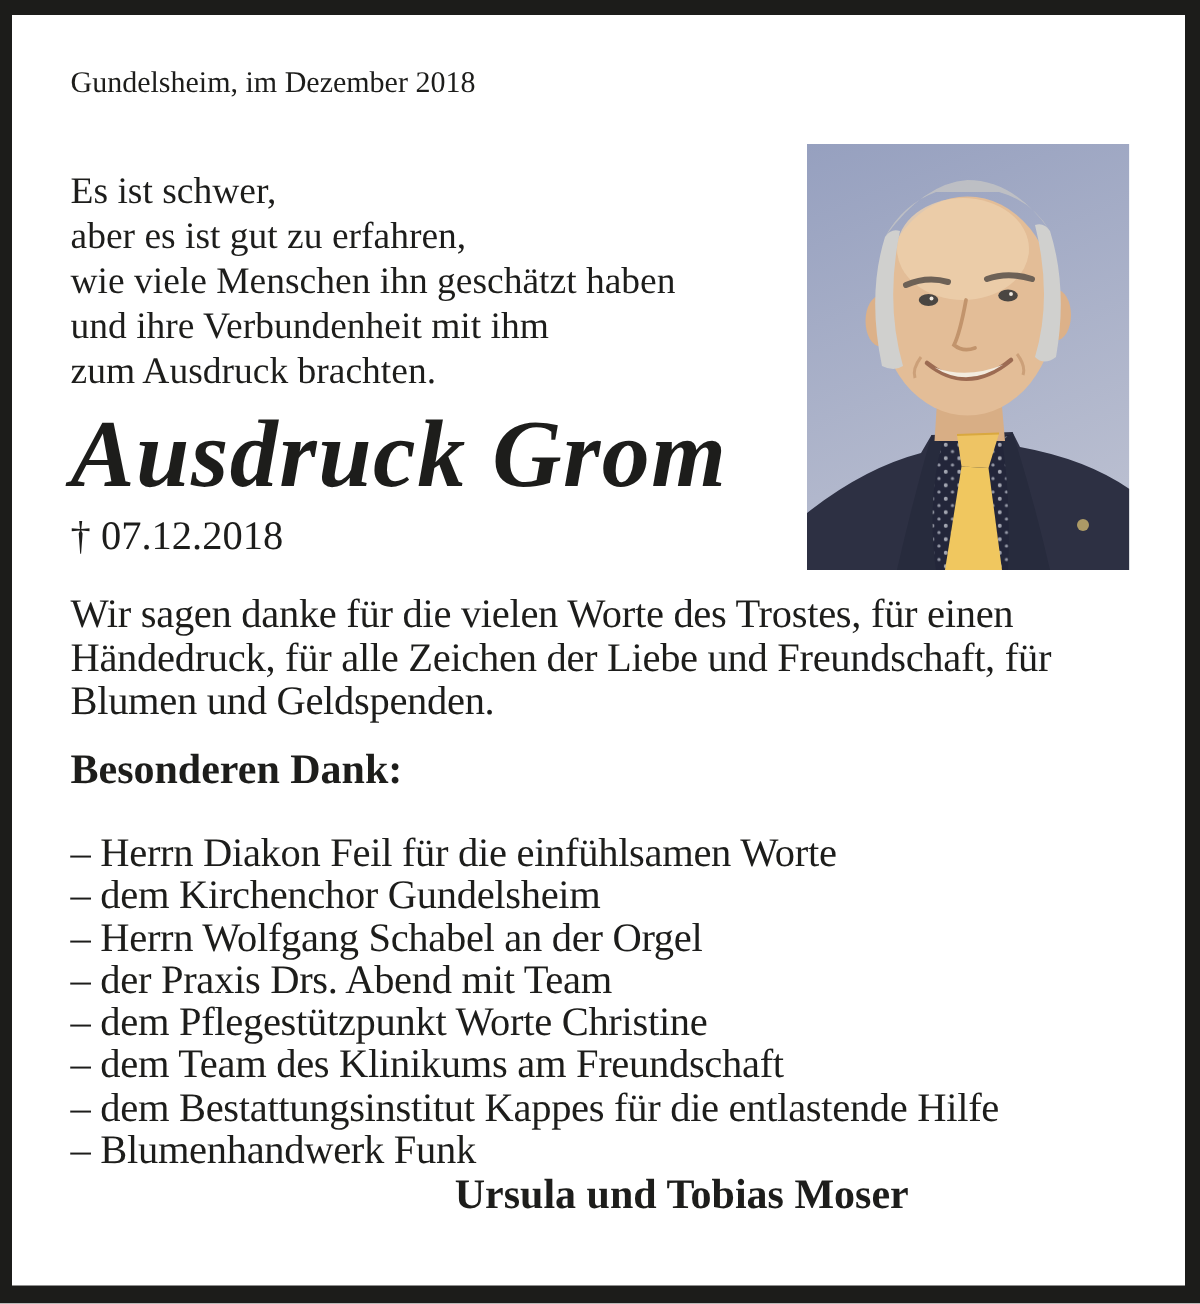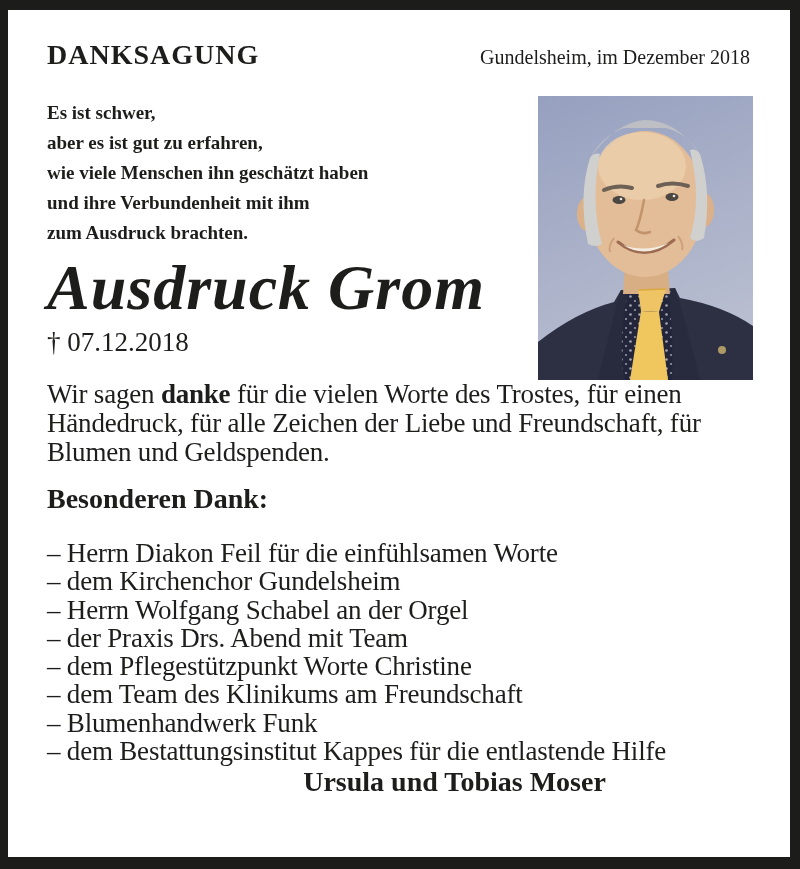--- a/index.html
+++ b/index.html
@@ -31,24 +31,23 @@
   .kicker{
     font-weight:bold;
     font-size:28px;
     letter-spacing:1px;
   }
   .dateline{
     font-size:20px;
     padding-right:2px;
   }
   .intro{
-    margin-top:26px;
-    font-size:19px;
+    margin-top:43px;
+    font-size:25px;
     line-height:30px;
-    font-weight:bold;
   }
   .intro div{white-space:nowrap;}
   .deceased-name{
     margin-top:0px;
     font-size:64px;
     line-height:80px;
     font-weight:bold;
     font-style:italic;
     letter-spacing:1px;
     white-space:nowrap;
@@ -57,21 +56,21 @@
     font-size:27px;
     line-height:28px;
   }
   .gratitude{
     margin-top:24px;
     font-size:27px;
     line-height:29px;
     letter-spacing:-0.2px;
   }
   .gratitude div{white-space:nowrap;}
-  .gratitude b{font-weight:bold;}
+  .gratitude b{font-weight:normal;}
   .thanks-heading{
     margin-top:18px;
     font-size:28px;
     line-height:28px;
     font-weight:bold;
   }
   .thanks-list{
     margin-top:26px;
     font-size:27px;
     line-height:28.3px;
@@ -97,21 +96,20 @@
   .photo svg{display:block;}
 </style>
 </head>
 <body>
 
 <div class="page">
   <div class="sheet">
     <div class="content">
 
       <div class="header-row">
-        <span class="kicker">DANKSAGUNG</span>
         <span class="dateline">Gundelsheim, im Dezember 2018</span>
       </div>
 
       <div class="intro">
         <div>Es ist schwer,</div>
         <div>aber es ist gut zu erfahren,</div>
         <div>wie viele Menschen ihn geschätzt haben</div>
         <div>und ihre Verbundenheit mit ihm</div>
         <div>zum Ausdruck brachten.</div>
       </div>
@@ -128,22 +126,22 @@
 
       <div class="thanks-heading">Besonderen Dank:</div>
 
       <div class="thanks-list">
         <div>– Herrn Diakon Feil für die einfühlsamen Worte</div>
         <div>– dem Kirchenchor Gundelsheim</div>
         <div>– Herrn Wolfgang Schabel an der Orgel</div>
         <div>– der Praxis Drs. Abend mit Team</div>
         <div>– dem Pflegestützpunkt Worte Christine</div>
         <div>– dem Team des Klinikums am Freundschaft</div>
+        <div>– dem Bestattungsinstitut Kappes für die entlastende Hilfe</div>
         <div>– Blumenhandwerk Funk</div>
-        <div>– dem Bestattungsinstitut Kappes für die entlastende Hilfe</div>
       </div>
 
       <div class="signature">Ursula und Tobias Moser</div>
     </div>
 
     <div class="photo">
       <svg width="215" height="284" viewBox="0 0 215 284" xmlns="http://www.w3.org/2000/svg">
         <defs>
           <linearGradient id="bgGrad" x1="0" y1="0" x2="0.3" y2="1">
             <stop offset="0" stop-color="#96a0bf"></stop>

